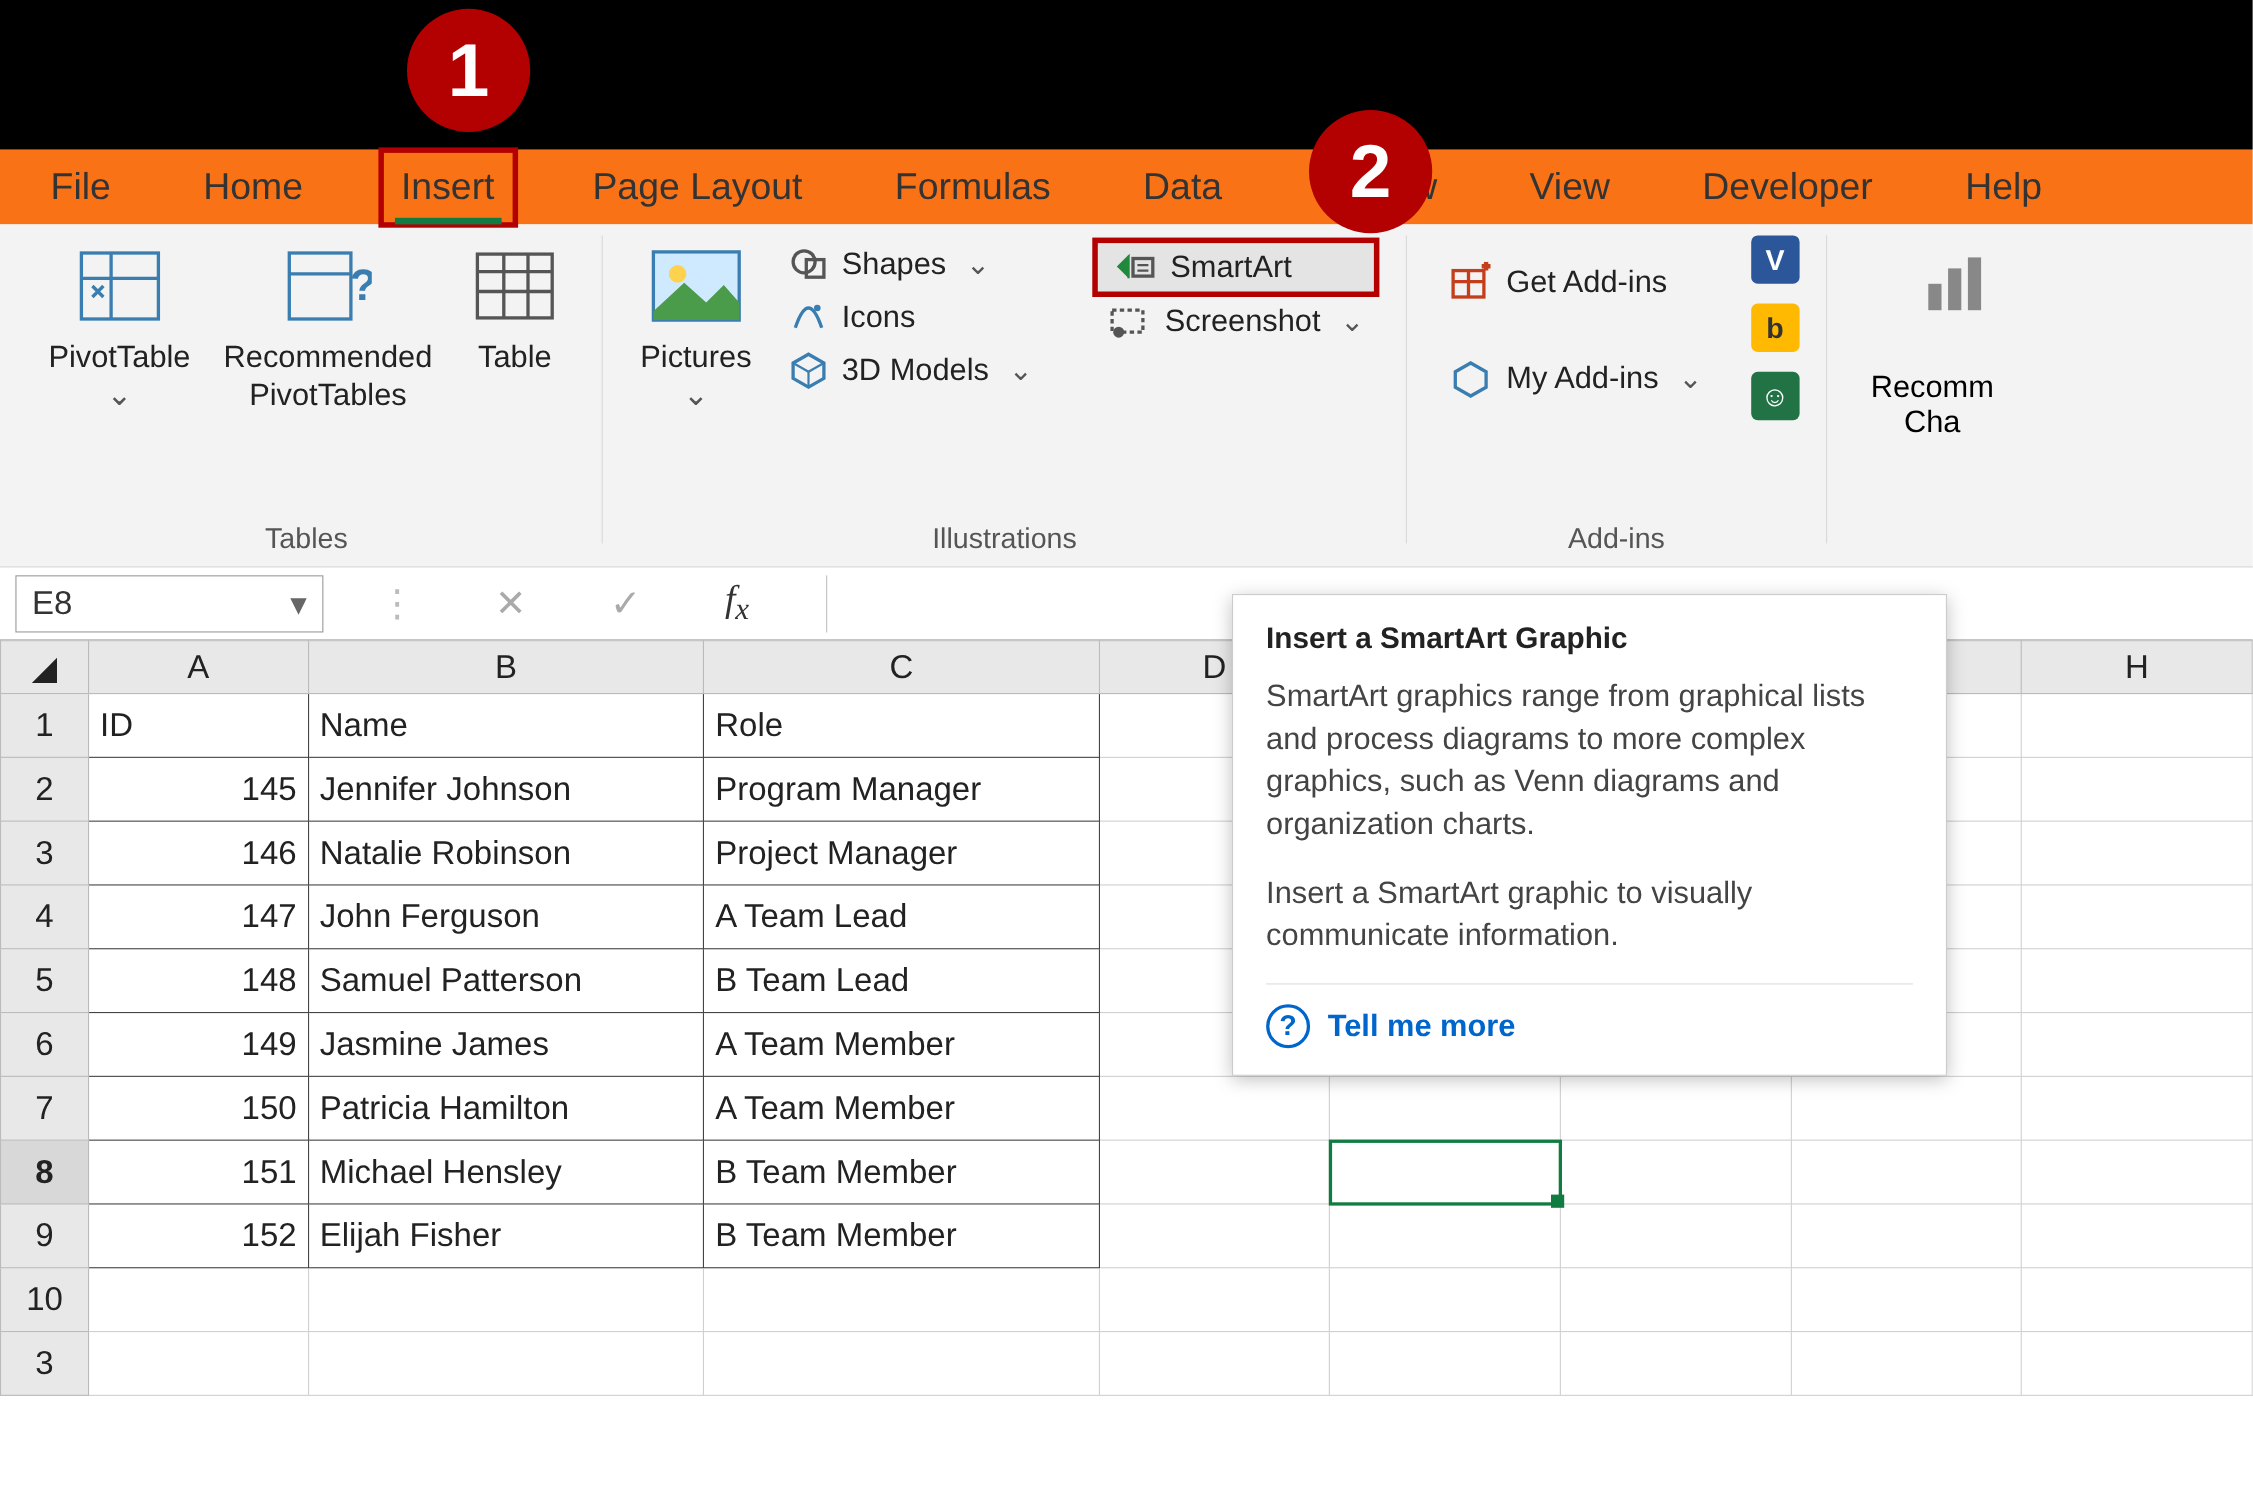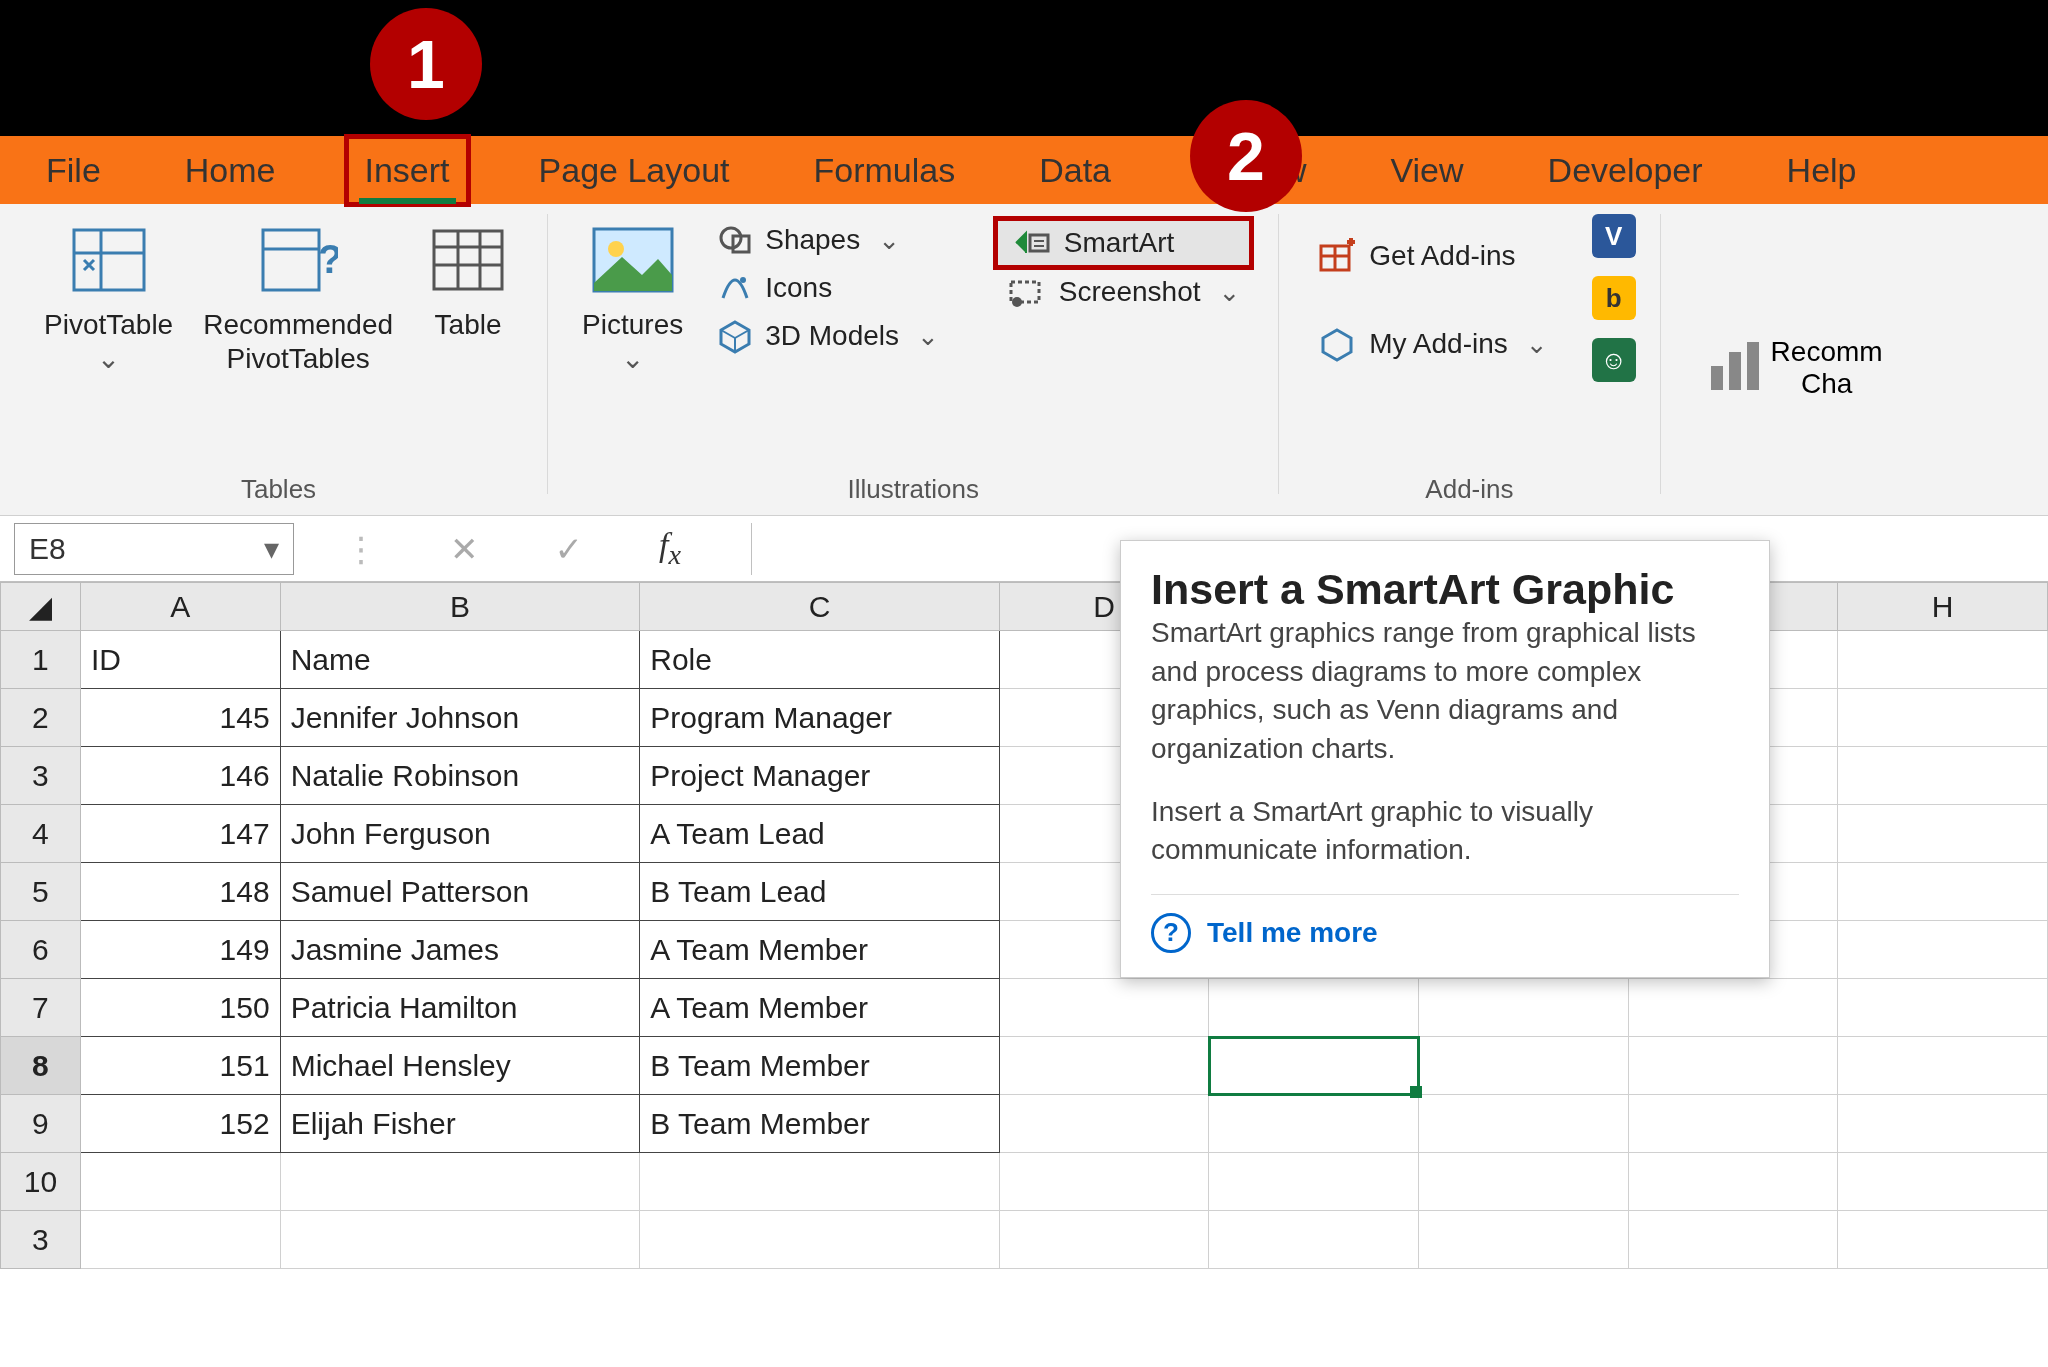--- a/index.html
+++ b/index.html
@@ -37,34 +37,34 @@
   .highlight-red { border: 5px solid #b30000; background: #e4e4e4; }
 
   
   .tiny-icons { display: flex; flex-direction: column; gap: 18px; margin-left: 20px; align-items: center; }
   .tiny { width: 44px; height: 44px; border-radius: 6px; display: flex; align-items: center; justify-content: center; font-size: 26px; font-weight: 700; color: #fff; }
   .t-visio { background: #2b579a; }
   .t-bing  { background: #ffb900; color: #333; }
   .t-people{ background: #217346; }
 
   
-  .right-partial { display: flex; flex-direction: row; align-items: center; padding: 6px 0 0 30px; font-size: 28px; }
+  .right-partial { display: flex; flex-direction: column; align-items: flex-end; padding: 6px 0 0 30px; font-size: 28px; gap: 36px; }
 
   
   .formula-bar { height: 66px; background: #fff; border-bottom: 1px solid #c0c0c0; display: flex; align-items: center; padding: 0 14px; font-size: 30px; color: #333; gap: 32px; }
   .namebox { width: 280px; height: 52px; border: 1px solid #999; display: flex; align-items: center; justify-content: space-between; padding: 0 14px; }
   .namebox .arrow { color: #666; }
   .fb-sep { margin: 0 18px; color: #bbb; font-size: 34px; }
   .fb-icon { margin: 0 22px; color: #aaa; font-size: 34px; }
   .fb-fx { margin: 0 22px; font-style: italic; font-family: "Times New Roman", serif; font-size: 34px; }
   .fb-input { flex: 1; height: 52px; border-left: 1px solid #c0c0c0; margin-left: 16px; }
 
   
   .tooltip { position: absolute; left: 1120px; top: 540px; width: 650px; background: #fff; border: 1px solid #ccc; box-shadow: 0 4px 16px rgba(0,0,0,.25); padding: 24px 30px; z-index: 40; font-size: 28px; color: #444; }
-  .tooltip h3 { font-size: 43px; color: #222; font-weight: 600; }
+  .tooltip h3 { font-size: 27px; color: #222; margin-bottom: 18px; font-weight: 600; }
   .tooltip p { line-height: 1.38; margin-bottom: 24px; }
   .tooltip hr { border: none; border-top: 1px solid #ddd; margin: 10px 0 18px 0; }
   .tooltip .tellmore { color: #0066cc; font-weight: 600; display: flex; align-items: center; gap: 16px; }
   .tooltip .q { width: 40px; height: 40px; border-radius: 50%; border: 3px solid #0066cc; display: flex; align-items: center; justify-content: center; color: #0066cc; font-weight: 700; font-size: 26px; }
 
   
   .sheet { position: relative; font-size: 30px; color: #222; }
   .sheet table { border-collapse: collapse; }
   .col-headers th { background: #e8e8e8; border: 1px solid #bbb; font-weight: 400; height: 48px; }
   .col-headers th.corner { background: #e8e8e8; border: 1px solid #bbb; }

